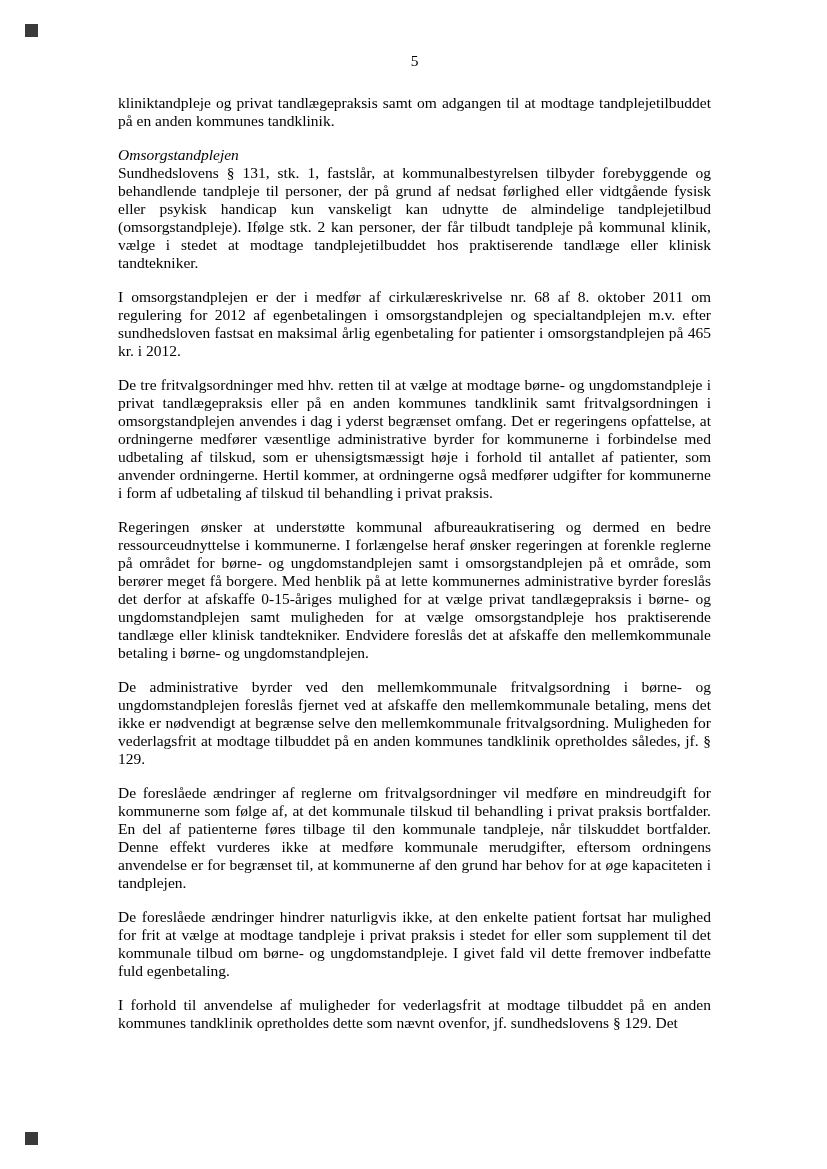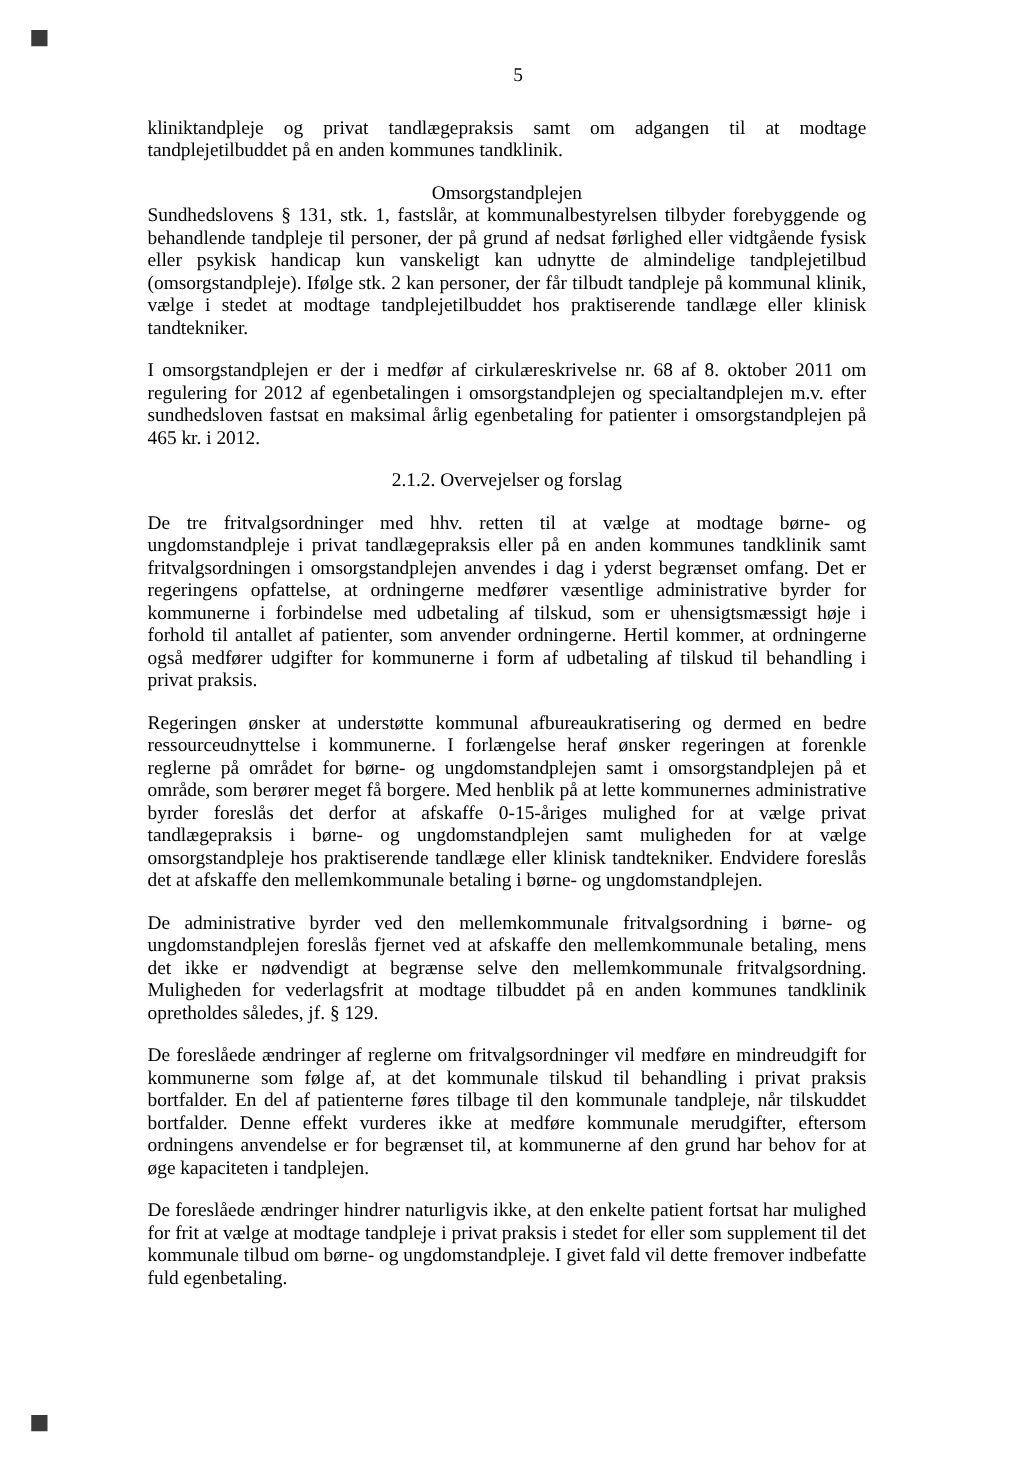--- a/index.html
+++ b/index.html
@@ -39,25 +39,26 @@
   .content {
     position: absolute;
     left: 118px;
     top: 94px;
     width: 593px;
     font-size: 15.5px;
     line-height: 18px;
     text-align: justify;
   }
   .content p {
-    margin: 0 18px 16px 0;
+    margin: 0 0 16px 0;
     padding: 0;
   }
   .content p.heading {
-    text-align: center;
+    font-style: italic;
+    text-align: left;
   }
   .content p.heading.no-gap {
     margin-bottom: 0;
   }
 </style>
 </head>
 <body>
 
 <div class="page">
 
@@ -68,27 +69,27 @@
 
   <div class="content">
     <p>kliniktandpleje og privat tandlægepraksis samt om adgangen til at modtage tandplejetilbuddet på en anden kommunes tandklinik.</p>
 
     <p class="heading no-gap">Omsorgstandplejen</p>
 
     <p>Sundhedslovens § 131, stk. 1, fastslår, at kommunalbestyrelsen tilbyder forebyggende og behandlende tandpleje til personer, der på grund af nedsat førlighed eller vidtgående fysisk eller psykisk handicap kun vanskeligt kan udnytte de almindelige tandplejetilbud (omsorgstandpleje). Ifølge stk. 2 kan personer, der får tilbudt tandpleje på kommunal klinik, vælge i stedet at modtage tandplejetilbuddet hos praktiserende tandlæge eller klinisk tandtekniker.</p>
 
     <p>I omsorgstandplejen er der i medfør af cirkulæreskrivelse nr. 68 af 8. oktober 2011 om regulering for 2012 af egenbetalingen i omsorgstandplejen og specialtandplejen m.v. efter sundhedsloven fastsat en maksimal årlig egenbetaling for patienter i omsorgstandplejen på 465 kr. i 2012.</p>
 
-    <p class="heading">2.1.2. Overvejelser og forslag</p>
 
     <p>De tre fritvalgsordninger med hhv. retten til at vælge at modtage børne- og ungdomstandpleje i privat tandlægepraksis eller på en anden kommunes tandklinik samt fritvalgsordningen i omsorgstandplejen anvendes i dag i yderst begrænset omfang. Det er regeringens opfattelse, at ordningerne medfører væsentlige administrative byrder for kommunerne i forbindelse med udbetaling af tilskud, som er uhensigtsmæssigt høje i forhold til antallet af patienter, som anvender ordningerne. Hertil kommer, at ordningerne også medfører udgifter for kommunerne i form af udbetaling af tilskud til behandling i privat praksis.</p>
 
     <p>Regeringen ønsker at understøtte kommunal afbureaukratisering og dermed en bedre ressourceudnyttelse i kommunerne. I forlængelse heraf ønsker regeringen at forenkle reglerne på området for børne- og ungdomstandplejen samt i omsorgstandplejen på et område, som berører meget få borgere. Med henblik på at lette kommunernes administrative byrder foreslås det derfor at afskaffe 0-15-åriges mulighed for at vælge privat tandlægepraksis i børne- og ungdomstandplejen samt muligheden for at vælge omsorgstandpleje hos praktiserende tandlæge eller klinisk tandtekniker. Endvidere foreslås det at afskaffe den mellemkommunale betaling i børne- og ungdomstandplejen.</p>
 
     <p>De administrative byrder ved den mellemkommunale fritvalgsordning i børne- og ungdomstandplejen foreslås fjernet ved at afskaffe den mellemkommunale betaling, mens det ikke er nødvendigt at begrænse selve den mellemkommunale fritvalgsordning. Muligheden for vederlagsfrit at modtage tilbuddet på en anden kommunes tandklinik opretholdes således, jf. § 129.</p>
 
     <p>De foreslåede ændringer af reglerne om fritvalgsordninger vil medføre en mindreudgift for kommunerne som følge af, at det kommunale tilskud til behandling i privat praksis bortfalder. En del af patienterne føres tilbage til den kommunale tandpleje, når tilskuddet bortfalder. Denne effekt vurderes ikke at medføre kommunale merudgifter, eftersom ordningens anvendelse er for begrænset til, at kommunerne af den grund har behov for at øge kapaciteten i tandplejen.</p>
 
     <p>De foreslåede ændringer hindrer naturligvis ikke, at den enkelte patient fortsat har mulighed for frit at vælge at modtage tandpleje i privat praksis i stedet for eller som supplement til det kommunale tilbud om børne- og ungdomstandpleje. I givet fald vil dette fremover indbefatte fuld egenbetaling.</p>
 
+    <p>I forhold til anvendelse af muligheder for vederlagsfrit at modtage tilbuddet på en anden kommunes tandklinik opretholdes dette som nævnt ovenfor, jf. sundhedslovens § 129. Det</p>
   </div>
 
 </div>
 
 </body></html>

